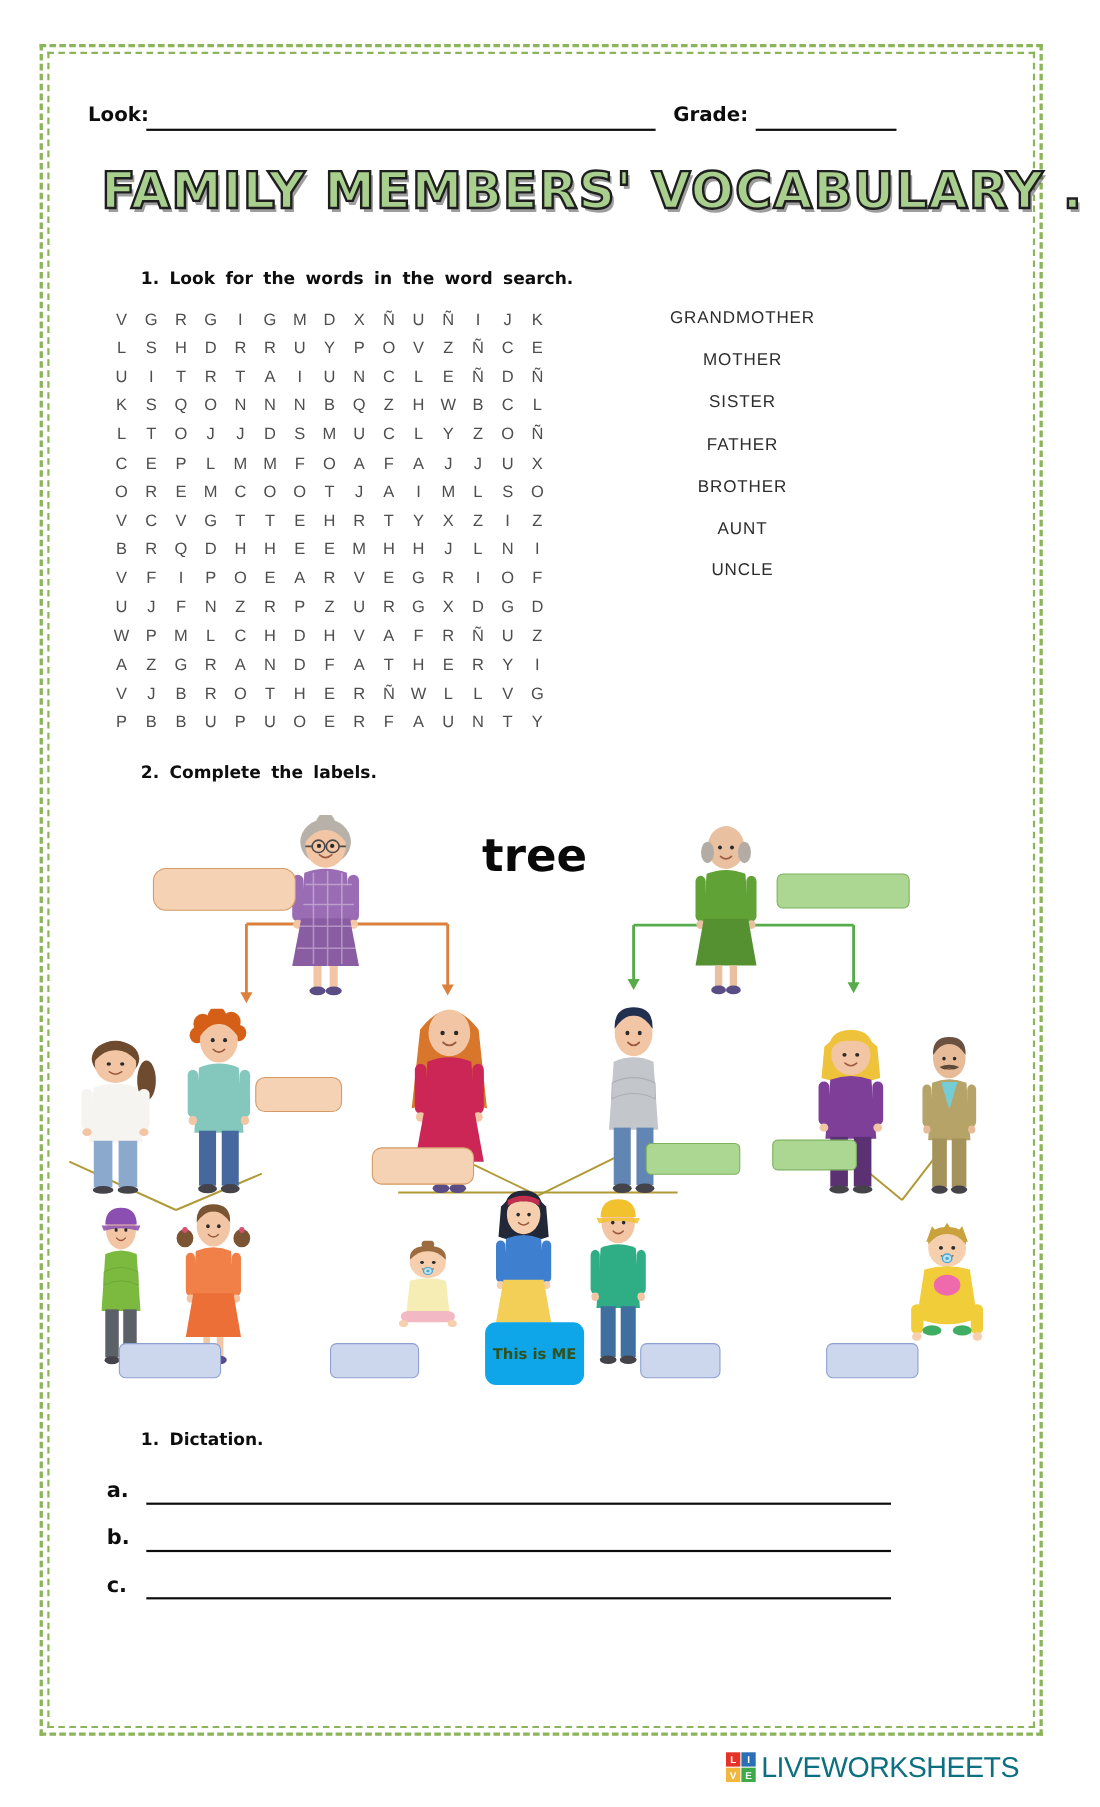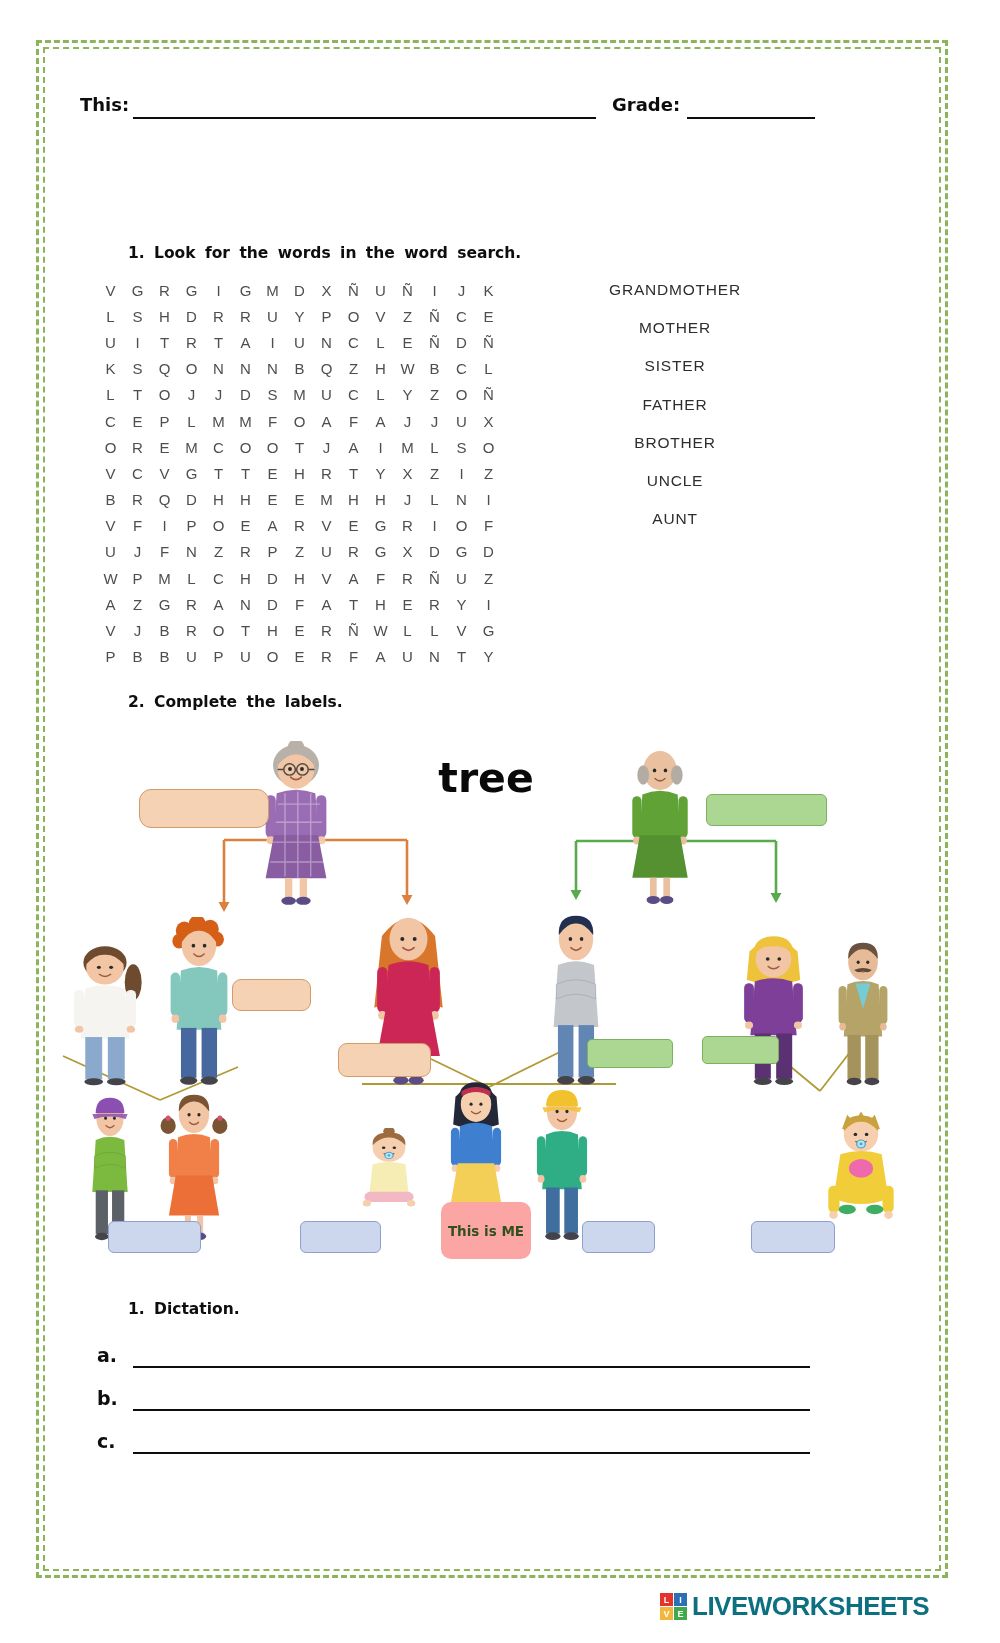--- a/index.html
+++ b/index.html
@@ -23,44 +23,45 @@
   .wl-item{height:38.2px;}
   .tree-title{left:366px;top:756px;width:240px;text-align:center;font-size:41px;font-weight:800;
               color:#090909;line-height:1.12;font-family:"DejaVu Sans",sans-serif;z-index:4;}
   #connectors{left:0;top:0;z-index:1;pointer-events:none;}
   #figures{left:0;top:0;width:100%;height:100%;z-index:2;pointer-events:none;}
   #labelboxes{left:0;top:0;width:100%;height:100%;z-index:5;pointer-events:none;}
   .lbox{position:absolute;border:1.5px solid;pointer-events:auto;}
   .lbox.peach{background:#f6d2b4;border-color:#d49a68;}
   .lbox.green{background:#abd792;border-color:#7cb25d;}
   .lbox.blue{background:#ccd6ed;border-color:#8da0d0;}
-  .me-box{left:441px;top:1202px;width:90px;height:57px;background:#fca5a5;border-radius:10px;
+  .me-box{left:441px;top:1202px;width:90px;height:57px;background:#0ea5e9;border-radius:10px;
           display:flex;align-items:center;justify-content:center;font-weight:800;font-size:13.5px;
           color:#31511c;z-index:6;font-family:"DejaVu Sans",sans-serif;}
   .dict-row{position:absolute;left:97px;width:715px;height:24px;}
   .dict-label{position:absolute;left:0;top:0;font-size:19px;font-weight:700;
               font-family:"DejaVu Sans",sans-serif;color:#0d0d0d;}
   .dict-line{position:absolute;left:36px;right:2px;bottom:0;border-bottom:2.5px solid #0d0d0d;height:0;}
   .footer{left:660px;top:1591px;display:flex;align-items:center;gap:5px;}
   .logo-grid{width:27px;height:27px;display:grid;grid-template-columns:1fr 1fr;gap:1px;}
   .logo-cell{display:flex;align-items:center;justify-content:center;color:#fff;font-size:9px;font-weight:800;}
-  .brand{font-size:26px;font-weight:700;color:#0d7080;letter-spacing:-0.5px;}
+  .brand{font-size:26px;font-weight:400;color:#0d7080;letter-spacing:-0.5px;}
 </style>
 </head>
 <body>
 
 <div class="page">
   <div class="abs frame-outer"></div>
   <div class="abs frame-inner"></div>
 
-  <div class="abs hdr-label" style="left:80px;top:94px;">This:</div>
+  <div class="abs hdr-label" style="left:80px;top:94px;">Look:</div>
   <div class="abs blank-line" style="left:133px;top:117px;width:463px;"></div>
   <div class="abs hdr-label" style="left:612px;top:94px;">Grade:</div>
   <div class="abs blank-line" style="left:687px;top:117px;width:128px;"></div>
 
+  <div class="abs title">FAMILY MEMBERS' VOCABULARY .</div>
 
   <div class="abs sec" style="left:128px;top:244px;">1.  Look for the words in the word search.</div>
   <div class="abs" id="wordsearch">
       <div class="ws-cell">V</div>
       <div class="ws-cell">G</div>
       <div class="ws-cell">R</div>
       <div class="ws-cell">G</div>
       <div class="ws-cell">I</div>
       <div class="ws-cell">G</div>
       <div class="ws-cell">M</div>
@@ -282,22 +283,22 @@
       <div class="ws-cell">N</div>
       <div class="ws-cell">T</div>
       <div class="ws-cell">Y</div>
     </div>
   <div class="abs" id="wordlist">
       <div class="wl-item">GRANDMOTHER</div>
       <div class="wl-item">MOTHER</div>
       <div class="wl-item">SISTER</div>
       <div class="wl-item">FATHER</div>
       <div class="wl-item">BROTHER</div>
+      <div class="wl-item">AUNT</div>
       <div class="wl-item">UNCLE</div>
-      <div class="wl-item">AUNT</div>
     </div>
 
   <div class="abs sec" style="left:128px;top:693px;">2.  Complete the labels.</div>
 
   <svg class="abs" id="connectors" width="1000" height="1643" viewBox="0 0 1000 1643">
       <path d="M224 840 H407" stroke="#dc813d" stroke-width="2.6" fill="none"></path>
       <path d="M224 840 V904" stroke="#dc813d" stroke-width="2.6" fill="none"></path>
       <polygon points="218.5,902 229.5,902 224,912" fill="#dc813d"></polygon>
       <path d="M407 840 V897" stroke="#dc813d" stroke-width="2.6" fill="none"></path>
       <polygon points="401.5,895 412.5,895 407,905" fill="#dc813d"></polygon>

